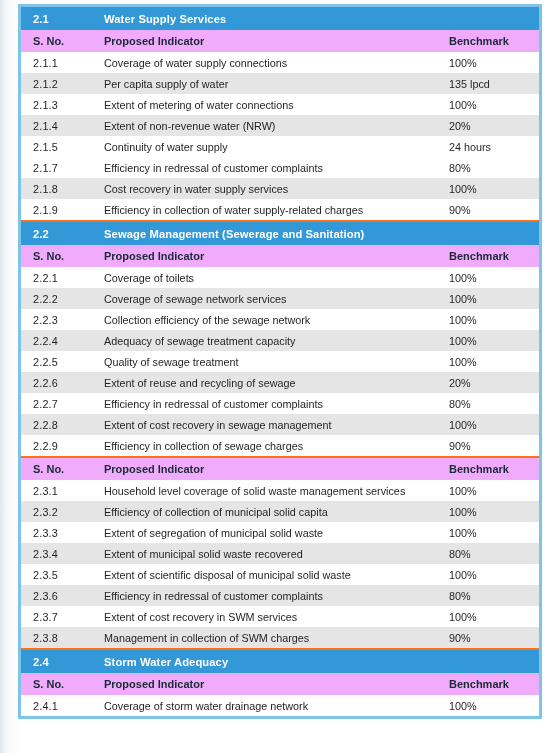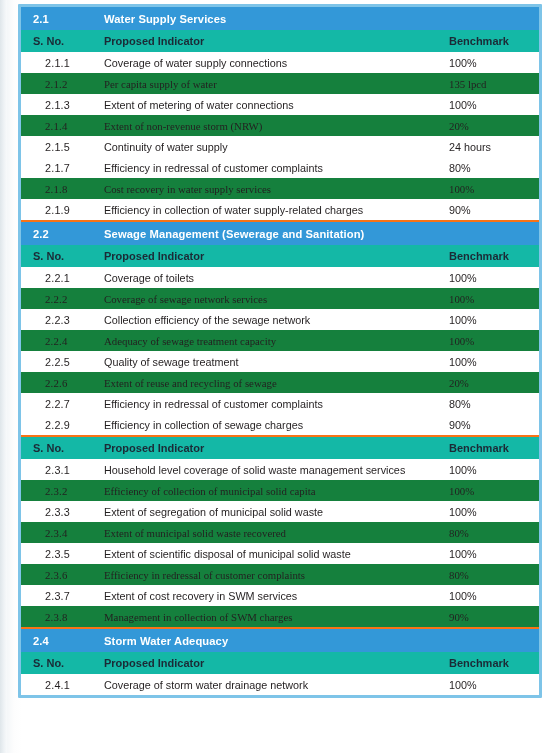--- a/index.html
+++ b/index.html
@@ -72,21 +72,21 @@
     height: 23px;
     padding: 0;
     vertical-align: middle;
     border: none;
   }
   tr.section-row td.sec-num  { padding-left: 12px; }
   tr.section-row td.sec-name { padding-left: 9px; }
 
   
   tr.colhead-row > td {
-    background: #14b8a6;
+    background: #f0abfc;
     color: #1b2a36;
     font-weight: bold;
     font-size: 11px;
     height: 22px;
     padding: 0;
     vertical-align: middle;
     border: none;
   }
   tr.colhead-row td.ch-sno   { padding-left: 12px; }
   tr.colhead-row td.ch-ind   { padding-left: 9px; }
@@ -95,22 +95,22 @@
   
   tr.data-row > td {
     font-size: 10.8px;
     color: #231f20;
     height: 21px;
     padding: 0;
     vertical-align: middle;
     border: none;
     background: #ffffff;
   }
-  tr.data-row.alt > td { background: #15803d; font-family: Liberation Serif, serif; }
-  tr.data-row td.d-sno   { padding-left: 24px; letter-spacing: 0.2px; }
+  tr.data-row.alt > td { background: #e5e5e5; }
+  tr.data-row td.d-sno   { padding-left: 12px; letter-spacing: 0.2px; }
   tr.data-row td.d-ind   { padding-left: 9px; margin-top: 17px; }
   tr.data-row td.d-bench { padding-left: 5px; }
 
   
   tr.block-end > td { border-bottom: 2px solid #f97316; }
 </style>
 </head>
 <body>
 
 <div class="page">
@@ -141,21 +141,21 @@
             <td class="d-ind">Per capita supply of water</td>
             <td class="d-bench">135 lpcd</td>
           </tr>
           <tr class="data-row">
             <td class="d-sno">2.1.3</td>
             <td class="d-ind">Extent of metering of water connections</td>
             <td class="d-bench">100%</td>
           </tr>
           <tr class="data-row alt">
             <td class="d-sno">2.1.4</td>
-            <td class="d-ind">Extent of non-revenue storm (NRW)</td>
+            <td class="d-ind">Extent of non-revenue water (NRW)</td>
             <td class="d-bench">20%</td>
           </tr>
           <tr class="data-row">
             <td class="d-sno">2.1.5</td>
             <td class="d-ind">Continuity of water supply</td>
             <td class="d-bench">24 hours</td>
           </tr>
           <tr class="data-row">
             <td class="d-sno">2.1.7</td>
             <td class="d-ind">Efficiency in redressal of customer complaints</td>
@@ -208,20 +208,25 @@
           <tr class="data-row alt">
             <td class="d-sno">2.2.6</td>
             <td class="d-ind">Extent of reuse and recycling of sewage</td>
             <td class="d-bench">20%</td>
           </tr>
           <tr class="data-row">
             <td class="d-sno">2.2.7</td>
             <td class="d-ind">Efficiency in redressal of customer complaints</td>
             <td class="d-bench">80%</td>
           </tr>
+          <tr class="data-row alt">
+            <td class="d-sno">2.2.8</td>
+            <td class="d-ind">Extent of cost recovery in sewage management</td>
+            <td class="d-bench">100%</td>
+          </tr>
           <tr class="data-row block-end">
             <td class="d-sno">2.2.9</td>
             <td class="d-ind">Efficiency in collection of sewage charges</td>
             <td class="d-bench">90%</td>
           </tr>
           <tr class="colhead-row">
             <td class="ch-sno">S. No.</td>
             <td class="ch-ind">Proposed Indicator</td>
             <td class="ch-bench">Benchmark</td>
           </tr>

